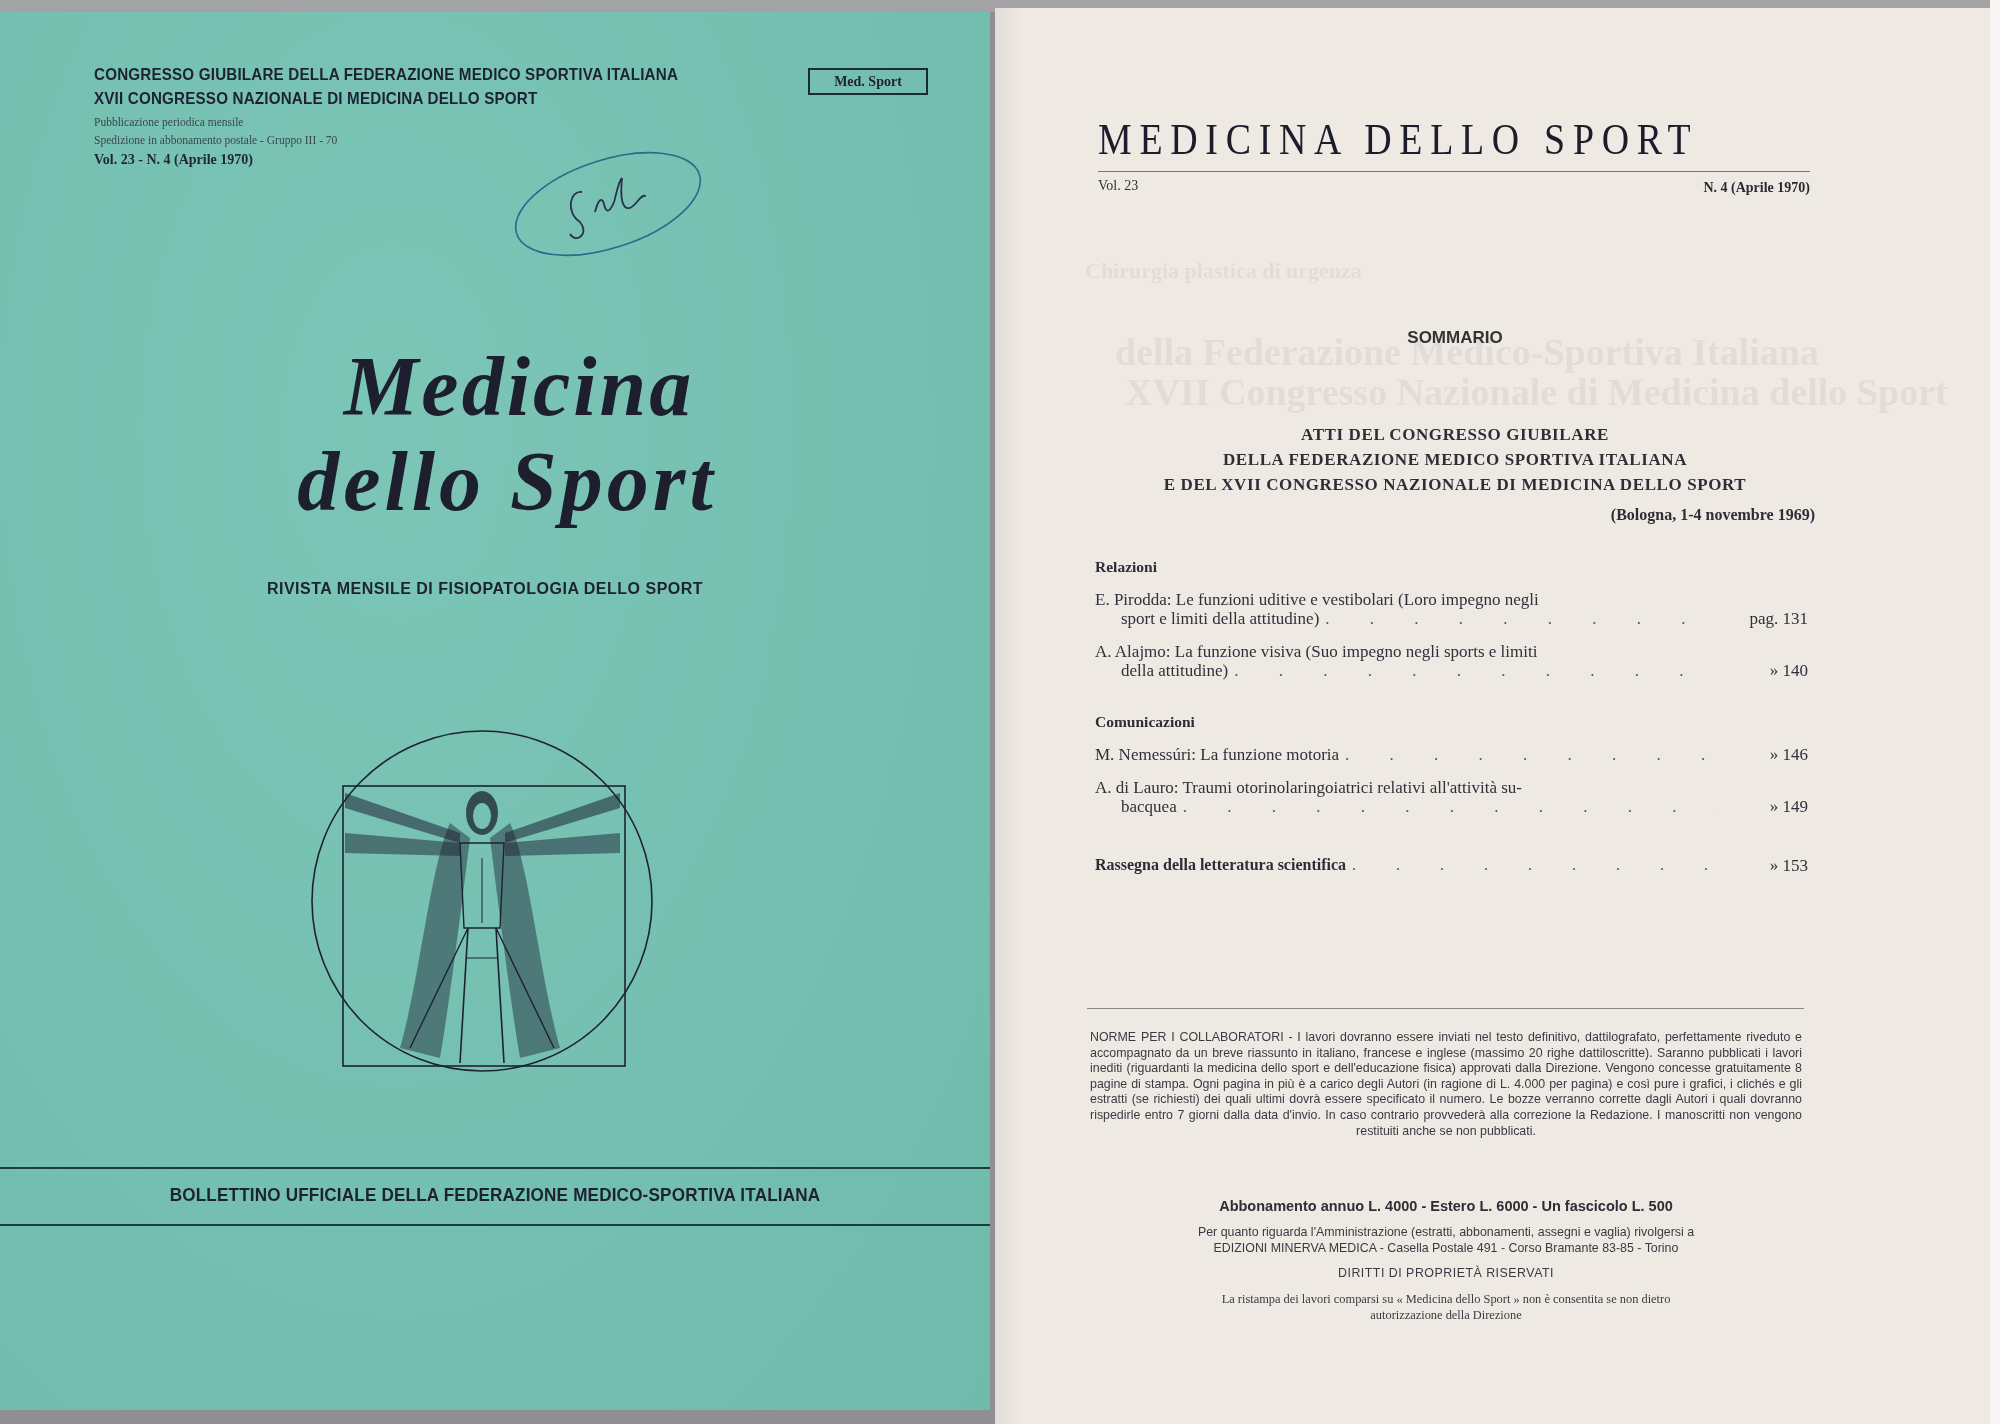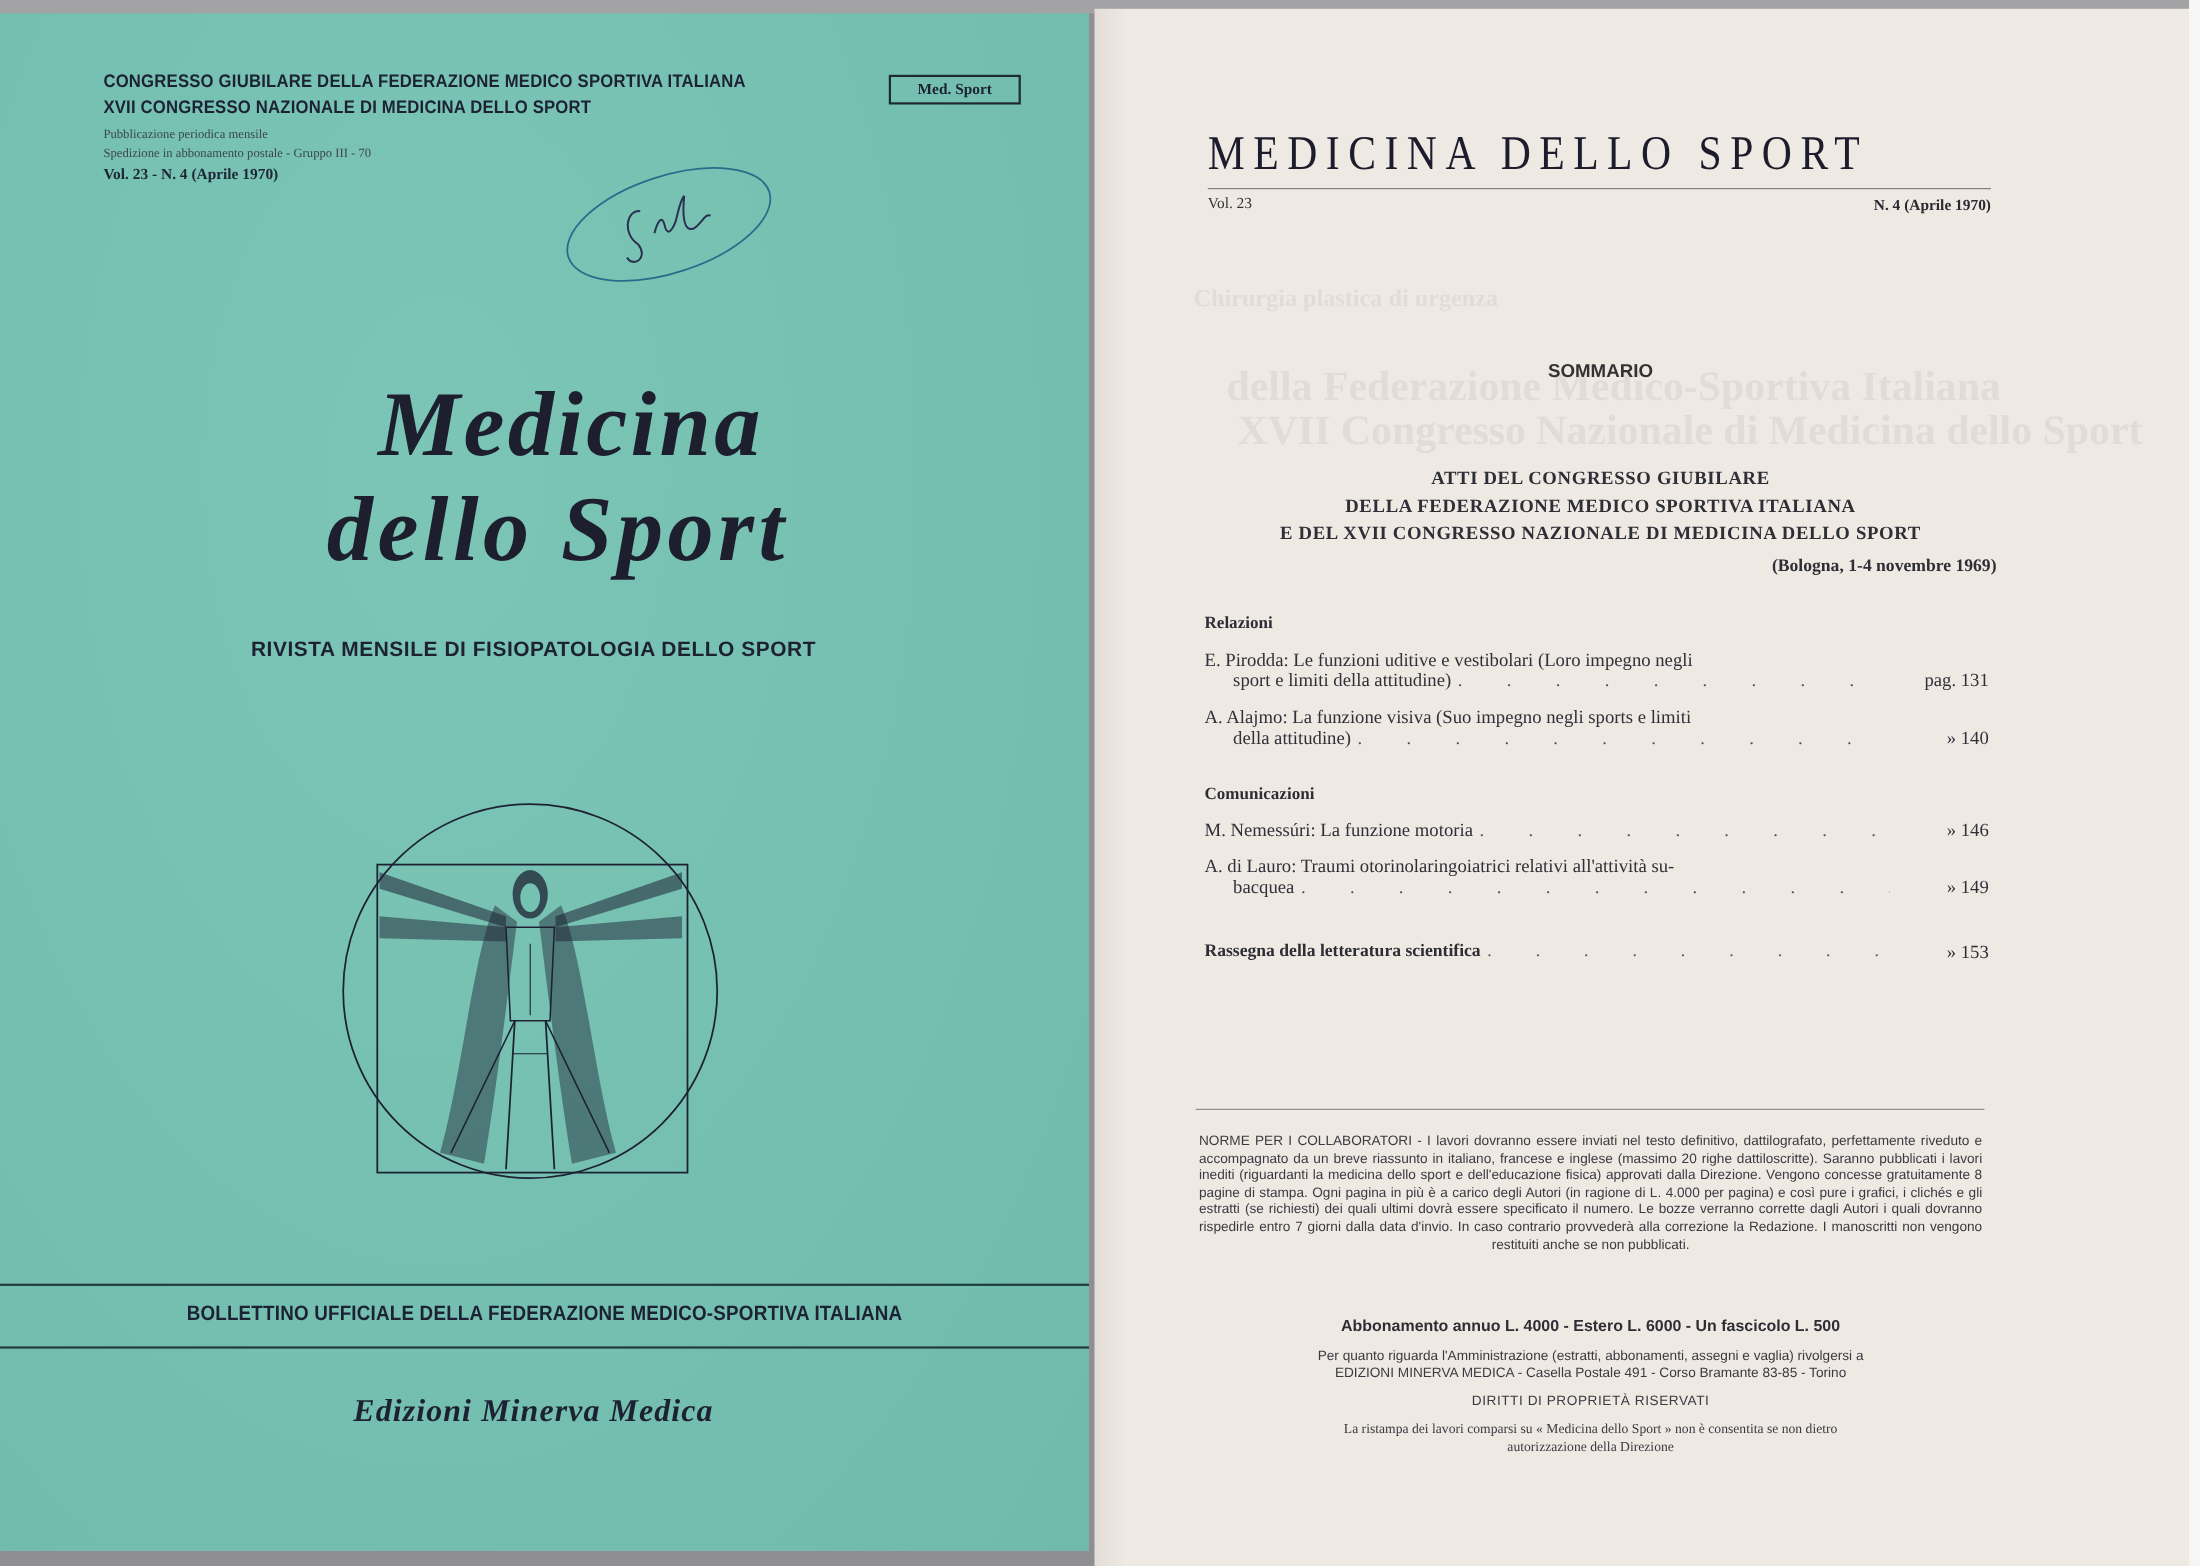--- a/index.html
+++ b/index.html
@@ -34,21 +34,21 @@
 
   .cover-title {
     position: absolute; left: 0; width: 990px; text-align: center;
     font-style: italic; font-weight: bold; font-size: 84px; line-height: 90px;
     color: #1d1f2e; letter-spacing: 3px;
   }
   .title-1 { top: 330px; padding-left: 24px; }
   .title-2 { top: 425px; padding-left: 12px; letter-spacing: 4px; }
   .cover-subtitle {
     position: absolute; top: 568px; left: 0; width: 970px; text-align: center;
-    font-family: "Liberation Sans", sans-serif; font-weight: bold; font-size: 19px;
+    font-family: "Liberation Sans", sans-serif; font-weight: bold; font-size: 16px;
     color: #1d2233; letter-spacing: 0.5px;
   }
   .vitruvian { position: absolute; left: 300px; top: 706px; width: 380px; height: 370px; }
 
   .rule { position: absolute; left: 0; width: 990px; height: 2px; background: #1f3b40; }
   .rule-1 { top: 1155px; }
   .rule-2 { top: 1212px; }
   .bulletin {
     position: absolute; top: 1172px; left: 0; width: 990px; text-align: center;
     font-family: "Liberation Sans", sans-serif; font-weight: bold; font-size: 19px;
@@ -170,21 +170,20 @@
     <line x1="182" y1="140" x2="182" y2="205" stroke="#1d2233" stroke-width="1"></line>
     <path d="M166 240 L198 240" stroke="#1d2233" stroke-width="1"></path>
 
     <path d="M168 210 L160 345 M196 210 L204 345" stroke="#1d2233" stroke-width="1.6" fill="none"></path>
     <path d="M168 210 L110 330 M196 210 L254 330" stroke="#1d2233" stroke-width="1.4" fill="none"></path>
   </svg>
 
   <div class="rule rule-1"></div>
   <div class="bulletin">BOLLETTINO UFFICIALE DELLA FEDERAZIONE MEDICO-SPORTIVA ITALIANA</div>
   <div class="rule rule-2"></div>
-  <div class="publisher">Edizioni Minerva Medica</div>
 </div>
 
 <div class="page">
   <div class="ghost" style="left:90px; top:250px; font-size:22px;">Chirurgia plastica di urgenza</div>
   <div class="ghost" style="left:120px; top:322px; font-size:38px;">della Federazione Medico-Sportiva Italiana</div>
   <div class="ghost" style="left:130px; top:362px; font-size:38px;">XVII Congresso Nazionale di Medicina dello Sport</div>
 
   <div class="masthead">MEDICINA DELLO SPORT</div>
   <div class="masthead-rule"></div>
   <div class="mast-vol">Vol. 23</div>

